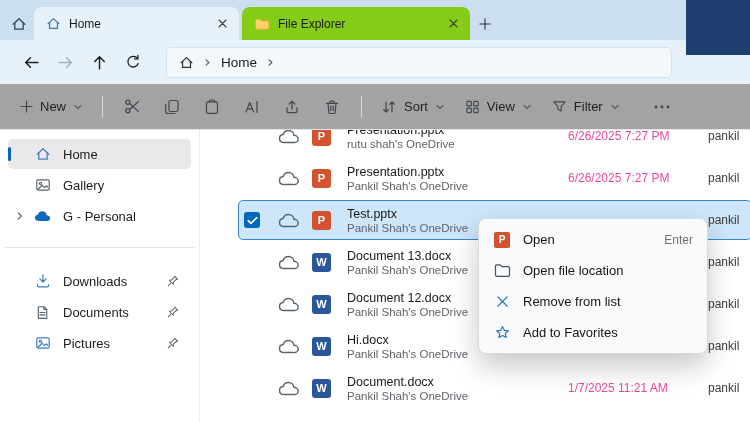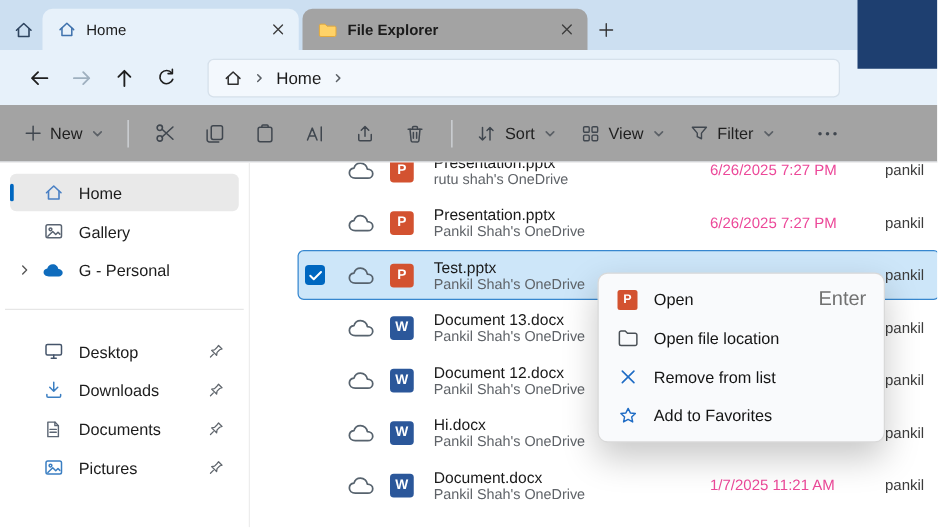--- a/index.html
+++ b/index.html
@@ -5,21 +5,21 @@
   * { margin:0; padding:0; box-sizing:border-box; font-family:"Liberation Sans",sans-serif; }
   html,body { width:750px; height:422px; }
   body { overflow:hidden; background:#fff; }
   .window { position:relative; width:750px; height:422px; background:#fff; overflow:hidden; }
 
   
   .titlebar { height:40px; background:#ccdff1; display:flex; align-items:flex-end; padding-left:4px; position:relative; }
   .win-home { width:30px; height:33px; display:flex; align-items:center; justify-content:center; color:#2f4560; }
   .tab { height:33px; display:flex; align-items:center; gap:8px; padding:0 8px 0 12px; border-radius:8px 8px 0 0; font-size:12px; color:#1b1b1b; }
   .tab.active { background:#e7f1fa; width:205px; }
-  .tab.inactive { background:#a3a3a3; width:228px; margin-left:3px;font-weight:bold; }
+  .tab.inactive { background:#84cc16; width:228px; margin-left:3px; }
   .tab-label { flex:1; text-align:left; white-space:nowrap; overflow:hidden; }
   .tab-close { width:18px; height:18px; border-radius:4px; display:flex; align-items:center; justify-content:center; color:#3d3d3d; }
   .newtab { width:30px; height:33px; display:flex; align-items:center; justify-content:center; color:#333; }
   .corner { position:absolute; top:0; right:0; width:64px; height:55px; background:#1e3f70; z-index:40; }
 
   
   .navbar { height:44px; background:#e7f1fa; display:flex; align-items:center; padding:0 78px 0 14px; }
   .nav-btn { width:34px; height:32px; display:flex; align-items:center; justify-content:center; color:#1f1f1f; border-radius:4px; }
   .nav-btn.disabled { color:#9fb0bf; }
   .addressbar { margin-left:16px; height:31px; flex:1; background:rgba(255,255,255,.5); border:1px solid rgba(160,180,200,.35); border-radius:5px; display:flex; align-items:center; gap:9px; padding:0 12px; color:#1b1b1b; font-size:13.5px; }
@@ -61,21 +61,21 @@
   .floc { font-size:11.5px; color:#5f6368; margin-top:1px; }
   .fdate { position:absolute; left:368px; font-size:12px; color:#ec4899; z-index:2; white-space:nowrap; }
   .fowner { position:absolute; left:508px; font-size:12px; color:#3c3c3c; z-index:2; white-space:nowrap; }
   .frow.selected::before { content:""; position:absolute; left:38px; right:-2px; top:1px; bottom:1px; background:#cde6f9; border:1.5px solid #3787cf; border-radius:5px; z-index:1; }
 
   
   .ctx { position:absolute; left:478px; top:218px; width:230px; background:#f9fafc; border:1px solid #d9d9d9; border-radius:8px; box-shadow:0 12px 28px rgba(0,0,0,.22); padding:5px; z-index:60; }
   .ctx-item { height:31px; display:flex; align-items:center; gap:12px; padding:0 9px; border-radius:4px; font-size:13px; color:#141414; }
   .ctx-ic { width:18px; display:flex; justify-content:center; color:#4a5056; }
   .mini-ppt { width:16px; height:16px; border-radius:2px; background:#d35230; color:#fff; font-size:10px; font-weight:bold; display:flex; align-items:center; justify-content:center; }
-  .ctx-shortcut { margin-left:auto; font-size:16px; color:#717171; }
+  .ctx-shortcut { margin-left:auto; font-size:12px; color:#717171; }
 </style>
 </head>
 <body>
 
 <div class="window">
 
   <div class="titlebar">
     <span class="win-home">
       <svg width="16" height="16" viewBox="0 0 16 16" fill="none" stroke="currentColor" stroke-width="1.3" stroke-linecap="round" stroke-linejoin="round">
           <path d="M2.2 8.2 L8 2.8 L13.8 8.2"></path>
@@ -310,35 +310,20 @@
           </span>
         <span class="side-ic">
             <svg width="18" height="12" viewBox="0 0 20 13">
               <path d="M6 12.5 C3 12.5 1 10.8 1 8.6 C1 6.6 2.5 5.2 4.5 5 C5.1 2.8 7.1 1 9.6 1 C12.4 1 14.6 3 14.9 5.5 C17.2 5.6 19 7.1 19 9 C19 10.9 17.4 12.5 15.3 12.5 Z" fill="#0f6cbd"></path>
             </svg>
           </span>
         <span>G - Personal</span>
       </div>
       <div class="side-sep"></div>
       <div class="side-item">
-        <span class="side-ic" style="color:#44546a;">
-            <svg width="16" height="16" viewBox="0 0 16 16" fill="none" stroke="currentColor" stroke-width="1.2" stroke-linecap="round" stroke-linejoin="round">
-              <rect x="1.8" y="2.6" width="12.4" height="8.4" rx="1.2"></rect>
-              <path d="M6 13.6 H10 M8 11 V13.6"></path>
-            </svg>
-          </span>
-        <span>Desktop</span>
-        <span class="pin">
-            <svg width="12" height="12" viewBox="0 0 13 13" fill="none" stroke="currentColor" stroke-width="1.1" stroke-linecap="round" stroke-linejoin="round">
-              <path d="M8.5 1.5 l3 3 -2 0.7 -2.3 2.3 -0.4 2.5 -4.3 -4.3 2.5 -0.4 2.3 -2.3 z"></path>
-              <path d="M4 9 L1.5 11.5"></path>
-            </svg>
-          </span>
-      </div>
-      <div class="side-item">
         <span class="side-ic" style="color:#3a7ec2;">
             <svg width="16" height="16" viewBox="0 0 16 16" fill="none" stroke="currentColor" stroke-width="1.2" stroke-linecap="round" stroke-linejoin="round">
               <path d="M8 1.8 V9 M8 9 L4.8 5.8 M8 9 L11.2 5.8"></path>
               <path d="M2.5 11.5 V12.8 a1 1 0 0 0 1 1 h9 a1 1 0 0 0 1 -1 V11.5"></path>
             </svg>
           </span>
         <span>Downloads</span>
         <span class="pin">
             <svg width="12" height="12" viewBox="0 0 13 13" fill="none" stroke="currentColor" stroke-width="1.1" stroke-linecap="round" stroke-linejoin="round">
               <path d="M8.5 1.5 l3 3 -2 0.7 -2.3 2.3 -0.4 2.5 -4.3 -4.3 2.5 -0.4 2.3 -2.3 z"></path>

